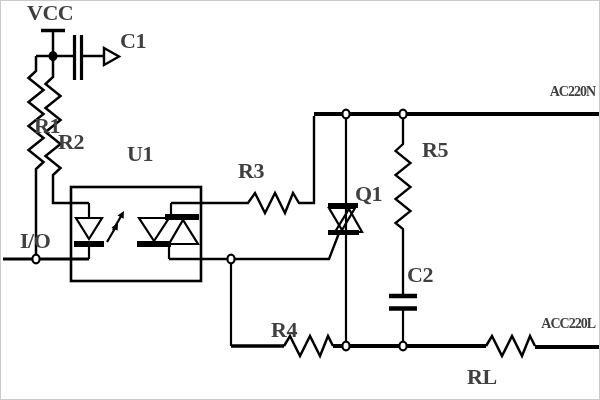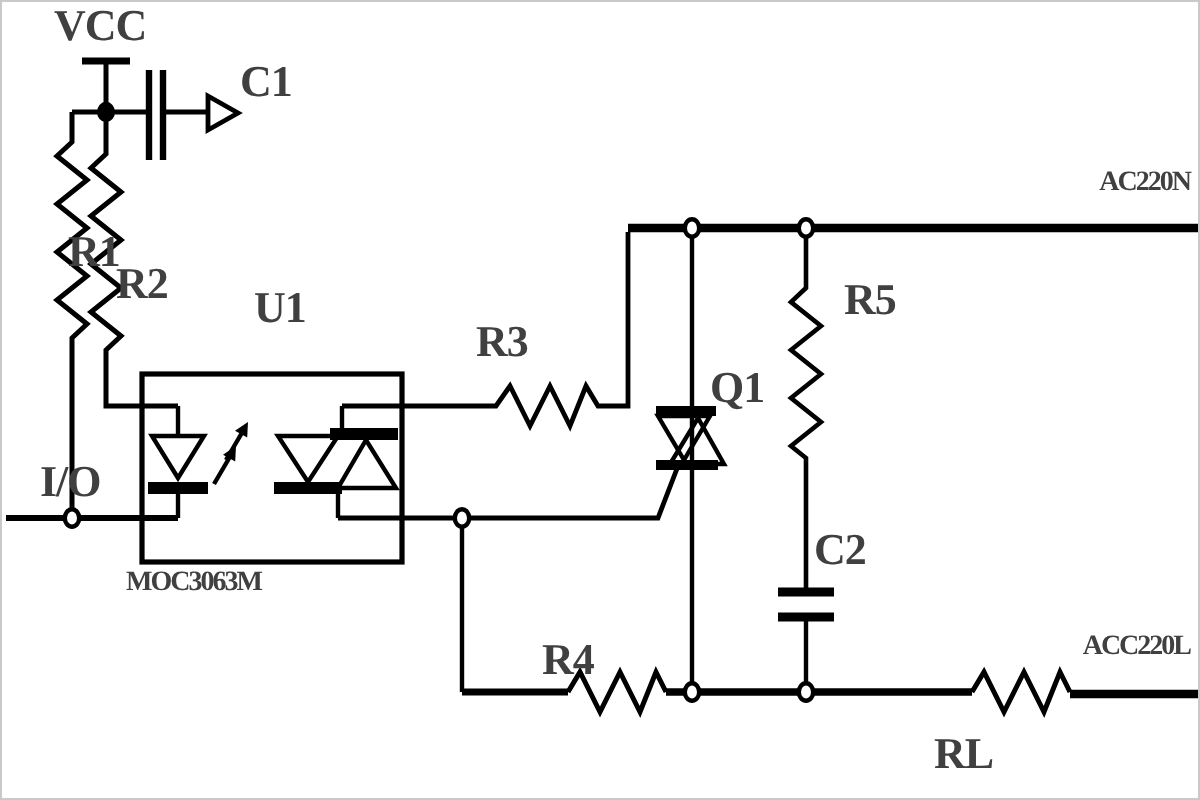--- a/index.html
+++ b/index.html
@@ -117,21 +117,20 @@
       </g>
     </g>
   </svg>
 
   <div class="lbl" style="left:26px;top:1px;">VCC</div>
   <div class="lbl" style="left:79px;top:29px;margin-left:40px;">C1</div>
   <div class="lbl" style="left:1px;top:114px;margin-left:32px;">R1</div>
   <div class="lbl" style="left:57px;top:130px;">R2</div>
   <div class="lbl" style="left:126px;top:142px;">U1</div>
   <div class="lbl" style="left:2px;top:229px;margin-left:17px;">I/O</div>
-  <div class="lbl small" style="left:62px;top:284px;">MOC3063M</div>
   <div class="lbl" style="left:237px;top:159px;">R3</div>
   <div class="lbl" style="left:354px;top:182px;">Q1</div>
   <div class="lbl" style="left:421px;top:138px;">R5</div>
   <div class="lbl" style="left:406px;top:263px;">C2</div>
   <div class="lbl" style="left:270px;top:318px;">R4</div>
   <div class="lbl" style="left:466px;top:365px;text-align:right;">RL</div>
   <div class="lbl small" style="right:4px;top:84px;">AC220N</div>
   <div class="lbl small" style="right:4px;top:316px;">ACC220L</div>
 
 </div>

